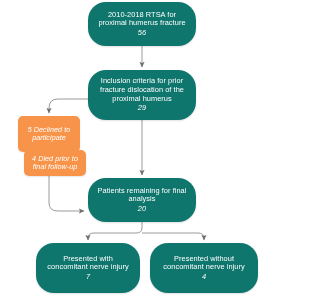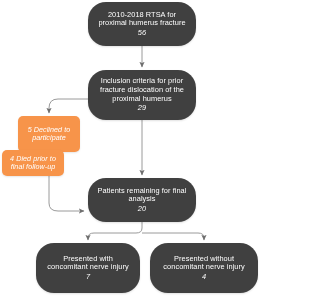--- a/index.html
+++ b/index.html
@@ -30,21 +30,21 @@
   }
   .node {
     position: absolute;
     box-sizing: border-box;
     display: flex;
     flex-direction: column;
     align-items: center;
     justify-content: center;
     text-align: center;
     color: #ffffff;
-    background: #404040;
+    background: #0f766e;
     border-radius: 18px;
     padding: 3px 6px;
     line-height: 1.18;
     box-shadow: 0 1px 2px rgba(0,0,0,0.12);
   }
   .node .label {
     font-size: 7.4px;
     letter-spacing: 0.05px;
   }
   .node .count {
@@ -60,21 +60,21 @@
   }
   .node.excluded .label {
     font-style: italic;
     font-size: 7.2px;
   }
 
   
   #node-screened   { left: 88px;  top: 2px;   width: 108px; height: 44px; }
   #node-inclusion  { left: 88px;  top: 70px;  width: 108px; height: 50px; }
   #node-declined   { left: 18px;  top: 116px; width: 62px;  height: 36px; }
-  #node-died       { left: 2px;  top: 150px; width: 62px;  height: 26px; }
+  #node-died       { left: 24px;  top: 150px; width: 62px;  height: 26px; }
   #node-remaining  { left: 88px;  top: 178px; width: 108px; height: 44px; align-items: center; }
   #node-with       { left: 36px;  top: 243px; width: 104px; height: 50px; }
   #node-without    { left: 150px; top: 243px; width: 108px; height: 50px; }
 </style>
 </head>
 <body>
 
 <div id="flowchart">
 
   <svg class="connectors" viewBox="0 0 269 300" width="269" height="300">

